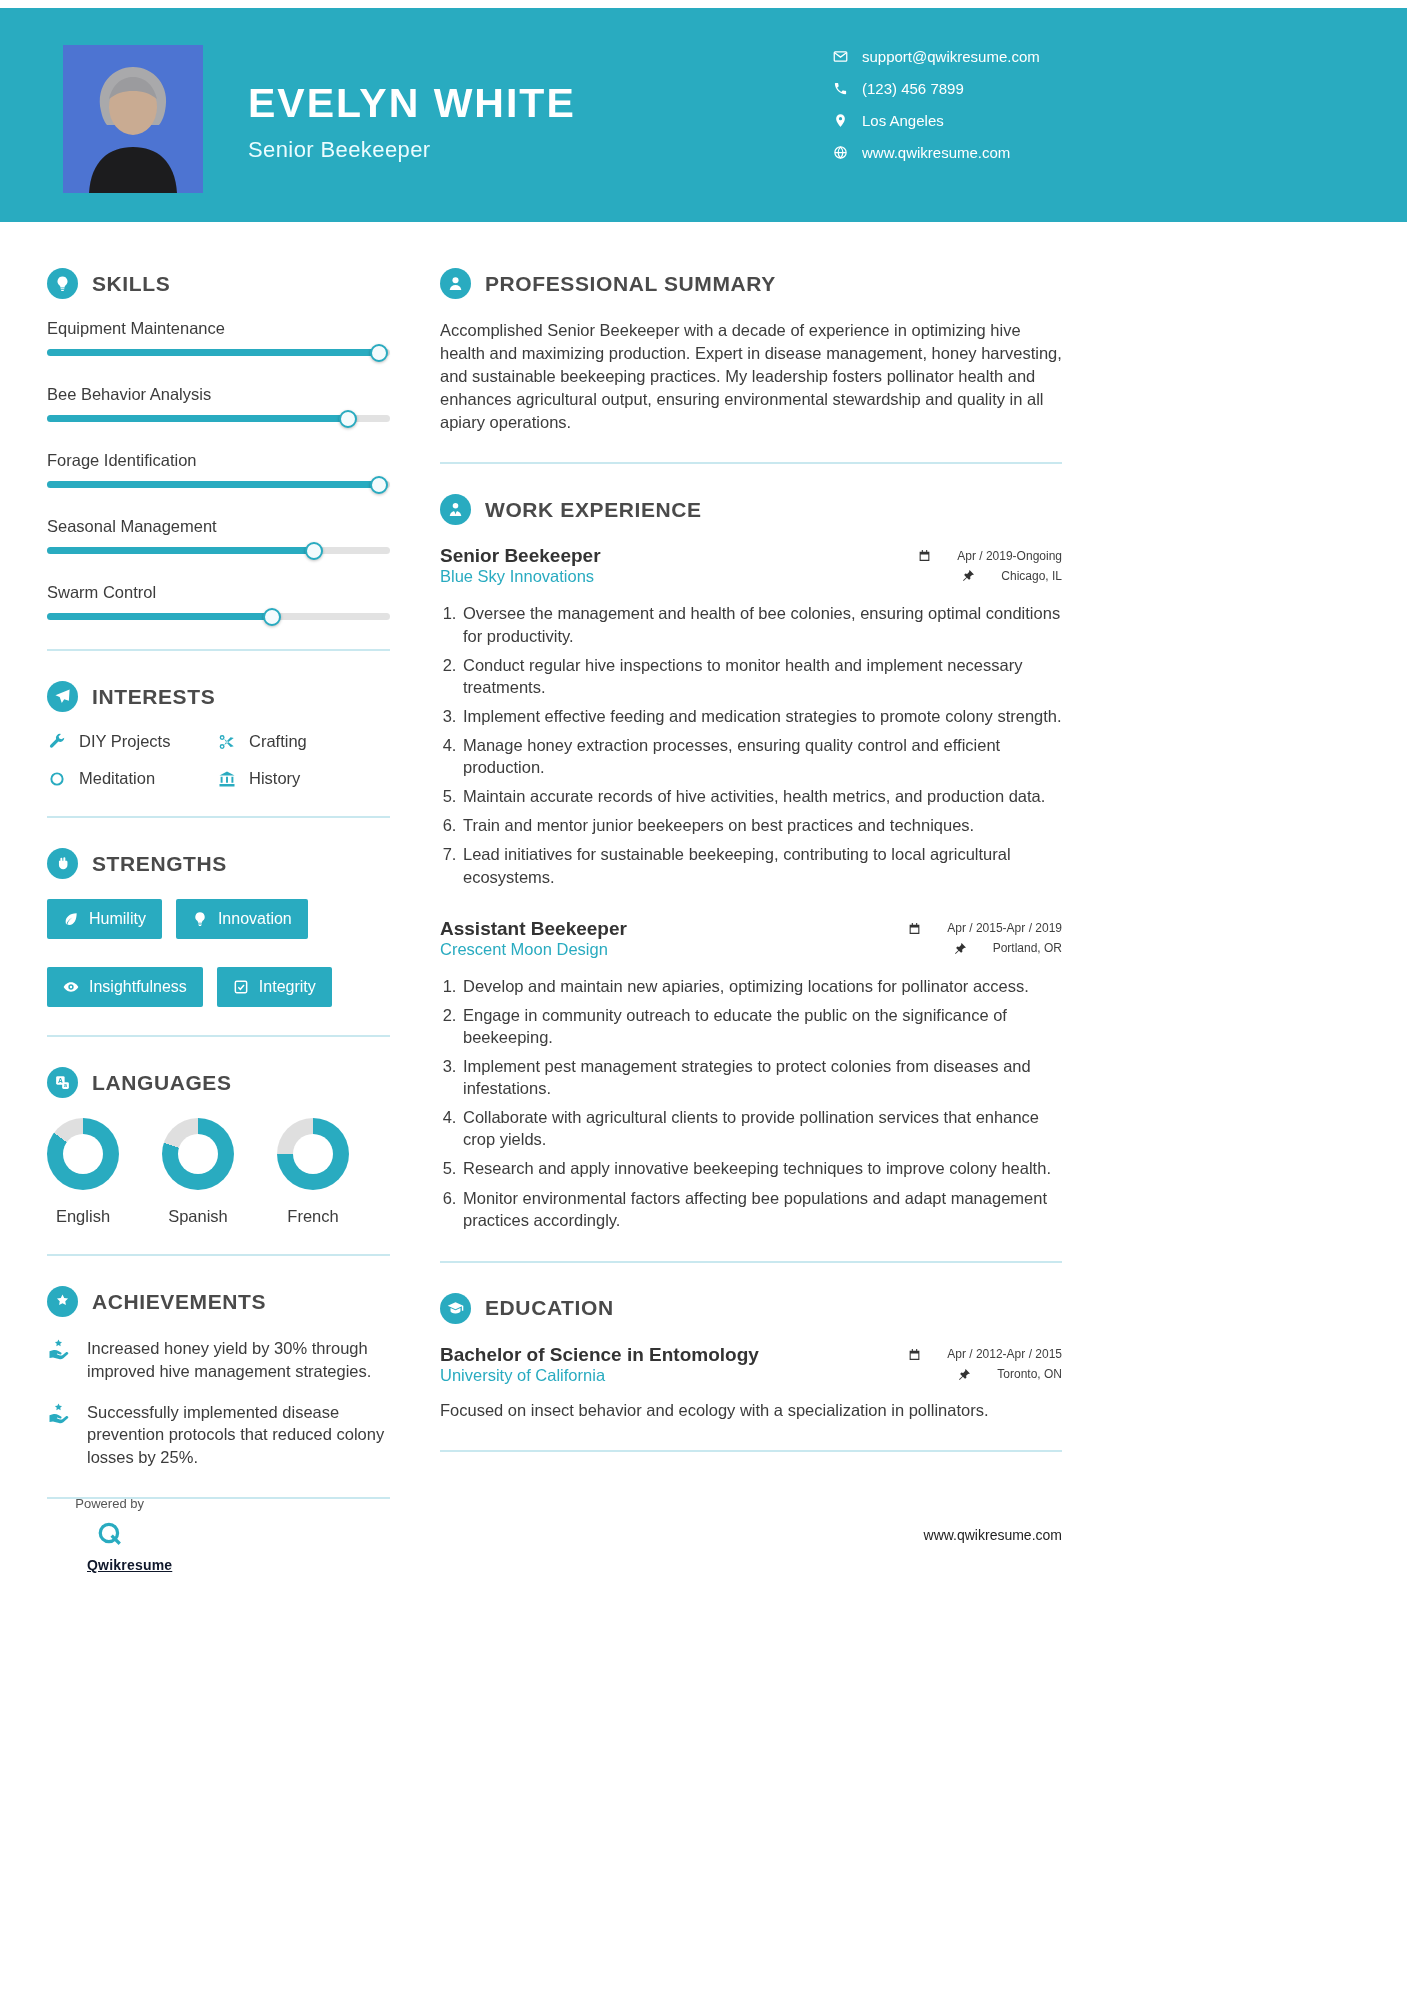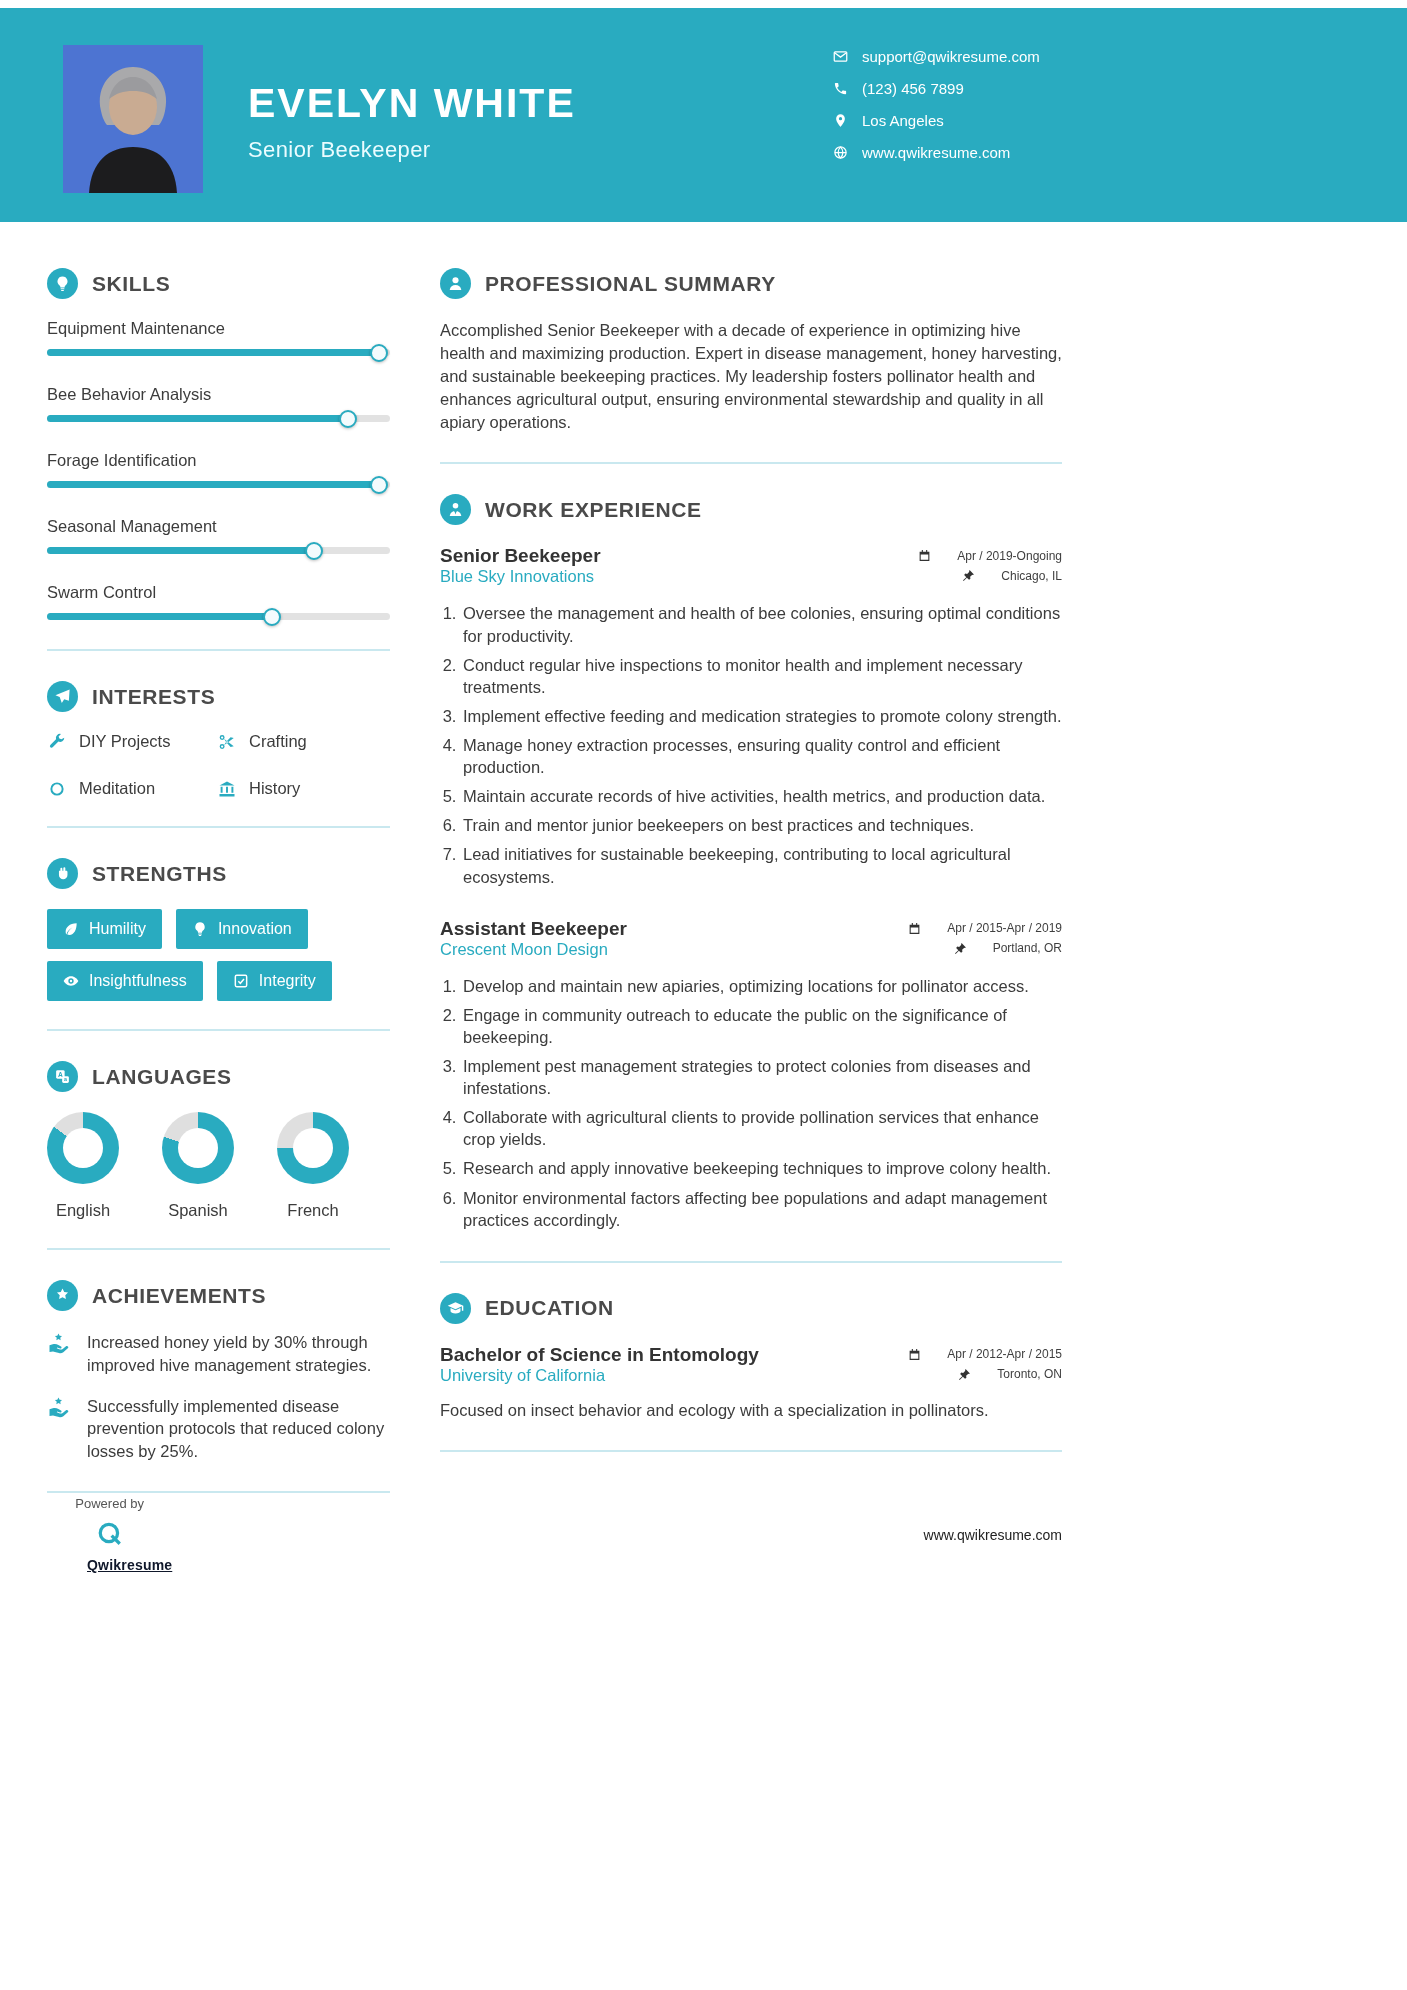--- a/index.html
+++ b/index.html
@@ -33,27 +33,27 @@
 
   
   .skill-label{font-size:16.5px; color:var(--text); margin-bottom:11px;}
   .bar{height:7px; background:#e2e2e2; border-radius:4px; margin-bottom:29px; position:relative;}
   .bar-fill{height:7px; background:var(--accent); border-radius:4px; position:relative;}
   .bar-fill::after{content:""; position:absolute; right:-8px; top:50%; transform:translateY(-50%);
     width:14px; height:14px; border-radius:50%; background:#f4fbfd; border:2px solid var(--accent);
     box-shadow:0 1px 3px rgba(0,0,0,.25);}
 
   
-  .interests-grid{display:grid; grid-template-columns:170px 1fr; row-gap:28px; margin-bottom:4px;}
+  .interests-grid{display:grid; grid-template-columns:170px 1fr; row-gap:18px; margin-bottom:4px;}
   .interest{display:flex; align-items:center; gap:12px; font-size:16.5px;}
   .interest .ic{color:var(--accent); width:20px; height:18px; display:inline-flex; justify-content:center;}
   .interest .ic svg{width:18px; height:18px;}
 
   
-  .strengths-rows{display:flex; flex-direction:column; gap:12px;}
+  .strengths-rows{display:flex; flex-direction:column; gap:28px;}
   .strengths-row{display:flex; gap:14px;}
   .strength{display:inline-flex; align-items:center; gap:10px; background:var(--accent); color:#fff;
     font-size:16px; padding:11px 16px; border-radius:2px;}
   .strength .ic{width:16px; height:16px; display:inline-flex;}
   .strength .ic svg{width:16px; height:16px;}
 
   
   .langs{display:flex; gap:43px; margin-top:6px;}
   .lang{display:flex; flex-direction:column; align-items:center;}
   .donut{width:72px; height:72px; border-radius:50%; position:relative; background:#dfdfdf;}

